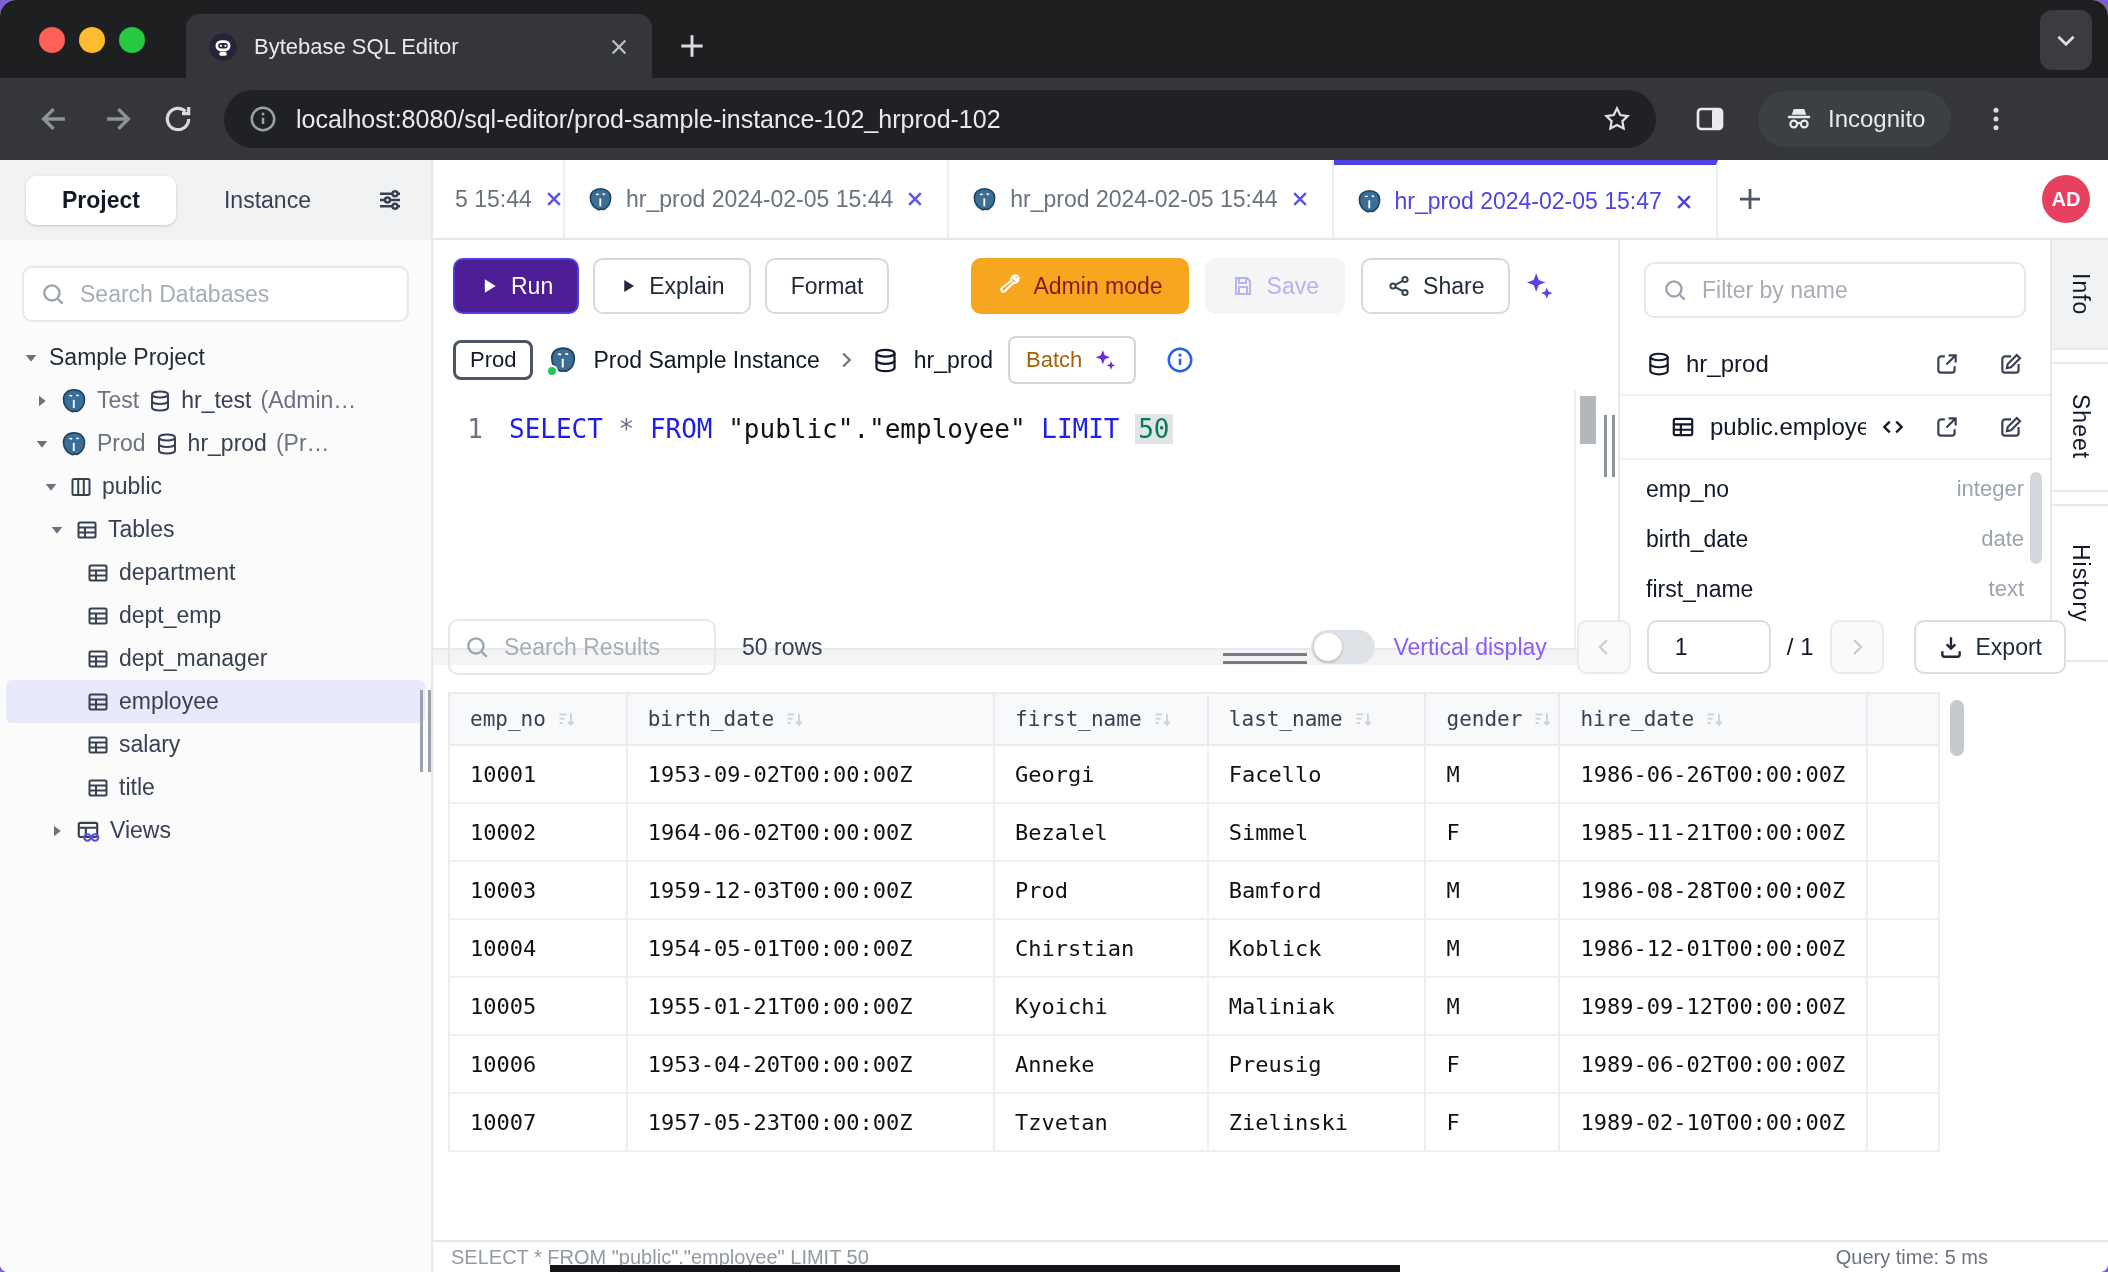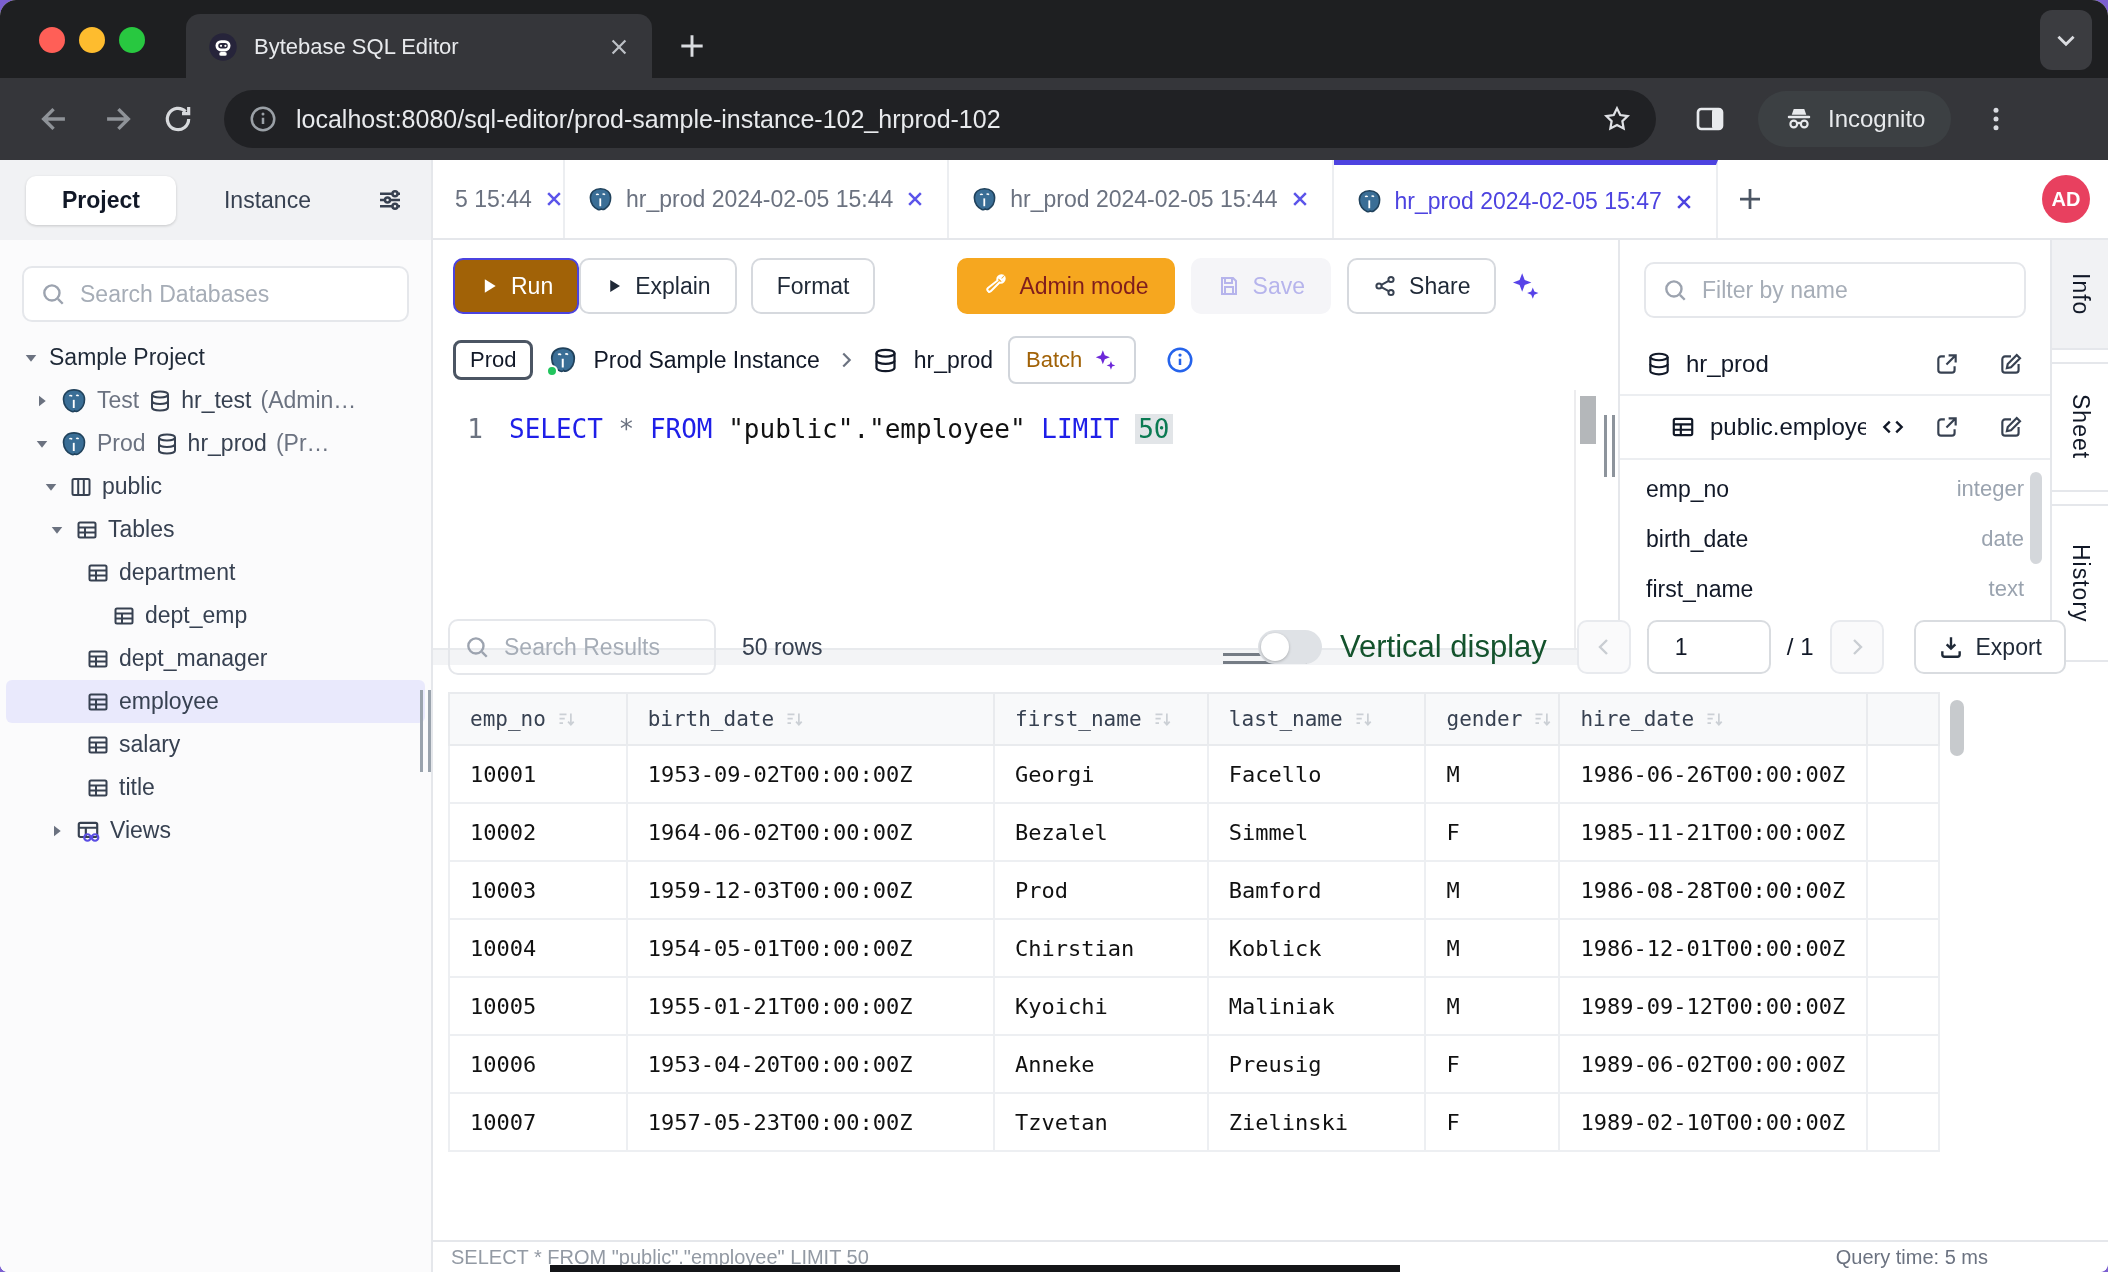--- a/index.html
+++ b/index.html
@@ -54,21 +54,21 @@
   .wtab.active{border-top:5px solid #4d43e0;color:#4d43e0;background:#fff;}
   .xclose{color:#5b54ea;}
   .plus-tab{width:64px;display:flex;align-items:center;justify-content:center;color:#4b5563;}
   .avatar{align-self:center;margin-left:6px;width:48px;height:48px;border-radius:50%;background:#e8405f;color:#fff;font-size:20px;font-weight:700;display:flex;align-items:center;justify-content:center;}
 
   
   .work{position:relative;height:425px;}
   .editor-pane{position:absolute;left:0;top:0;width:1167px;height:408px;}
   .toolbar{display:flex;align-items:center;padding:18px 0 0 20px;}
   .btn{height:56px;display:flex;align-items:center;gap:12px;border-radius:10px;font-size:23px;padding:0 24px;background:#fff;border:2px solid #d6d9de;color:#1f2937;}
-  .btn.run{background:#a16207;border-color:#4b43df;color:#fff;font-weight:500;margin-right:0;}
+  .btn.run{background:#4c1d95;border-color:#4b43df;color:#fff;font-weight:500;margin-right:14px;}
   .btn.explain{margin-right:14px;}
   .btn.admin{margin-left:82px;background:#f6a71f;border-color:#f6a71f;color:#7f1d1d;font-weight:500;}
   .btn.save{margin-left:16px;background:#f5f5f8;border-color:#f5f5f8;color:#b6b4ec;}
   .btn.share{margin-left:16px;}
   .ai-spark{margin-left:12px;color:#5743e8;}
   .breadcrumb{display:flex;align-items:center;gap:15px;margin:22px 0 0 20px;font-size:23px;color:#111827;}
   .envbadge{border:3px solid #4b5563;border-radius:8px;padding:4px 14px;font-size:22px;font-weight:500;color:#111827;}
   .pgwrap{position:relative;width:30px;height:30px;}
   .gdot{position:absolute;left:-2px;bottom:-2px;width:12px;height:12px;border-radius:50%;background:#22c55e;border:2px solid #fff;}
   .bname{font-weight:500;}
@@ -110,21 +110,21 @@
   
   .results{position:absolute;left:0;top:442px;right:0;bottom:32px;}
   .res-bar{height:90px;display:flex;align-items:center;padding:0 42px 0 15px;}
   .res-search{width:268px;height:56px;border:2px solid #e5e7eb;border-radius:10px;display:flex;align-items:center;gap:12px;padding:0 14px;}
   .res-search input{border:0;outline:0;width:170px;font-size:23px;color:#374151;font-family:inherit;background:transparent;}
   .res-search input::placeholder{color:#a6adb7;}
   .rowcount{margin-left:26px;font-size:23px;color:#374151;}
   .rspacer{flex:1;}
   .toggle{width:64px;height:34px;border-radius:17px;background:#dfe2e6;position:relative;}
   .knob{position:absolute;left:3px;top:3px;width:28px;height:28px;border-radius:50%;background:#fff;box-shadow:0 1px 3px rgba(0,0,0,.25);}
-  .tlabel{margin-left:18px;font-size:31px;color:#14532d;}
+  .tlabel{margin-left:18px;font-size:23px;color:#8b5cf6;}
   .pgbtn{margin-left:30px;width:54px;height:54px;border:2px solid #e8eaee;border-radius:10px;display:flex;align-items:center;justify-content:center;color:#c9cdd2;background:#fafafb;}
   .pgbtn.next{margin-left:16px;}
   .pginput{margin-left:16px;width:124px;height:54px;border:2px solid #d9dce0;border-radius:10px;font-size:23px;color:#111827;padding:0 0 0 26px;outline:0;font-family:inherit;}
   .pgtotal{margin-left:16px;font-size:24px;color:#111827;}
   .exportbtn{margin-left:30px;height:54px;border:2px solid #d9dce0;border-radius:10px;background:#fff;display:flex;align-items:center;gap:12px;padding:3px 22px;font-size:23px;color:#1f2937;}
   .gridwrap{position:relative;margin-left:15px;width:1516px;}
   table.grid{border-collapse:collapse;width:1492px;font-family:"DejaVu Sans Mono",monospace;}
   .grid th{height:52px;background:#f8f9fa;border:2px solid #e9ebee;font-weight:400;text-align:left;padding:0 0 0 20px;}
   .grid th .th-in{display:flex;align-items:center;gap:10px;font-size:21px;color:#374151;}
   .grid td{height:58px;border:2px solid #edeff2;font-size:22px;color:#111;padding:0 0 0 20px;white-space:nowrap;}
@@ -299,21 +299,21 @@
               </svg>
           <span>Tables</span>
         </div>
         <div class="trow" style="padding-left:86px">
           <svg class="ic" width="24" height="24" viewBox="0 0 24 24" fill="none" stroke="#374151" stroke-width="2">
                 <rect x="3.5" y="4.5" width="17" height="15" rx="1.5"></rect>
                 <path d="M3.5 9.5h17M3.5 14.5h17M10 9.5v10"></path>
               </svg>
           <span>department</span>
         </div>
-        <div class="trow" style="padding-left:112px">
+        <div class="trow" style="padding-left:86px">
           <svg class="ic" width="24" height="24" viewBox="0 0 24 24" fill="none" stroke="#374151" stroke-width="2">
                 <rect x="3.5" y="4.5" width="17" height="15" rx="1.5"></rect>
                 <path d="M3.5 9.5h17M3.5 14.5h17M10 9.5v10"></path>
               </svg>
           <span>dept_emp</span>
         </div>
         <div class="trow" style="padding-left:86px">
           <svg class="ic" width="24" height="24" viewBox="0 0 24 24" fill="none" stroke="#374151" stroke-width="2">
                 <rect x="3.5" y="4.5" width="17" height="15" rx="1.5"></rect>
                 <path d="M3.5 9.5h17M3.5 14.5h17M10 9.5v10"></path>

